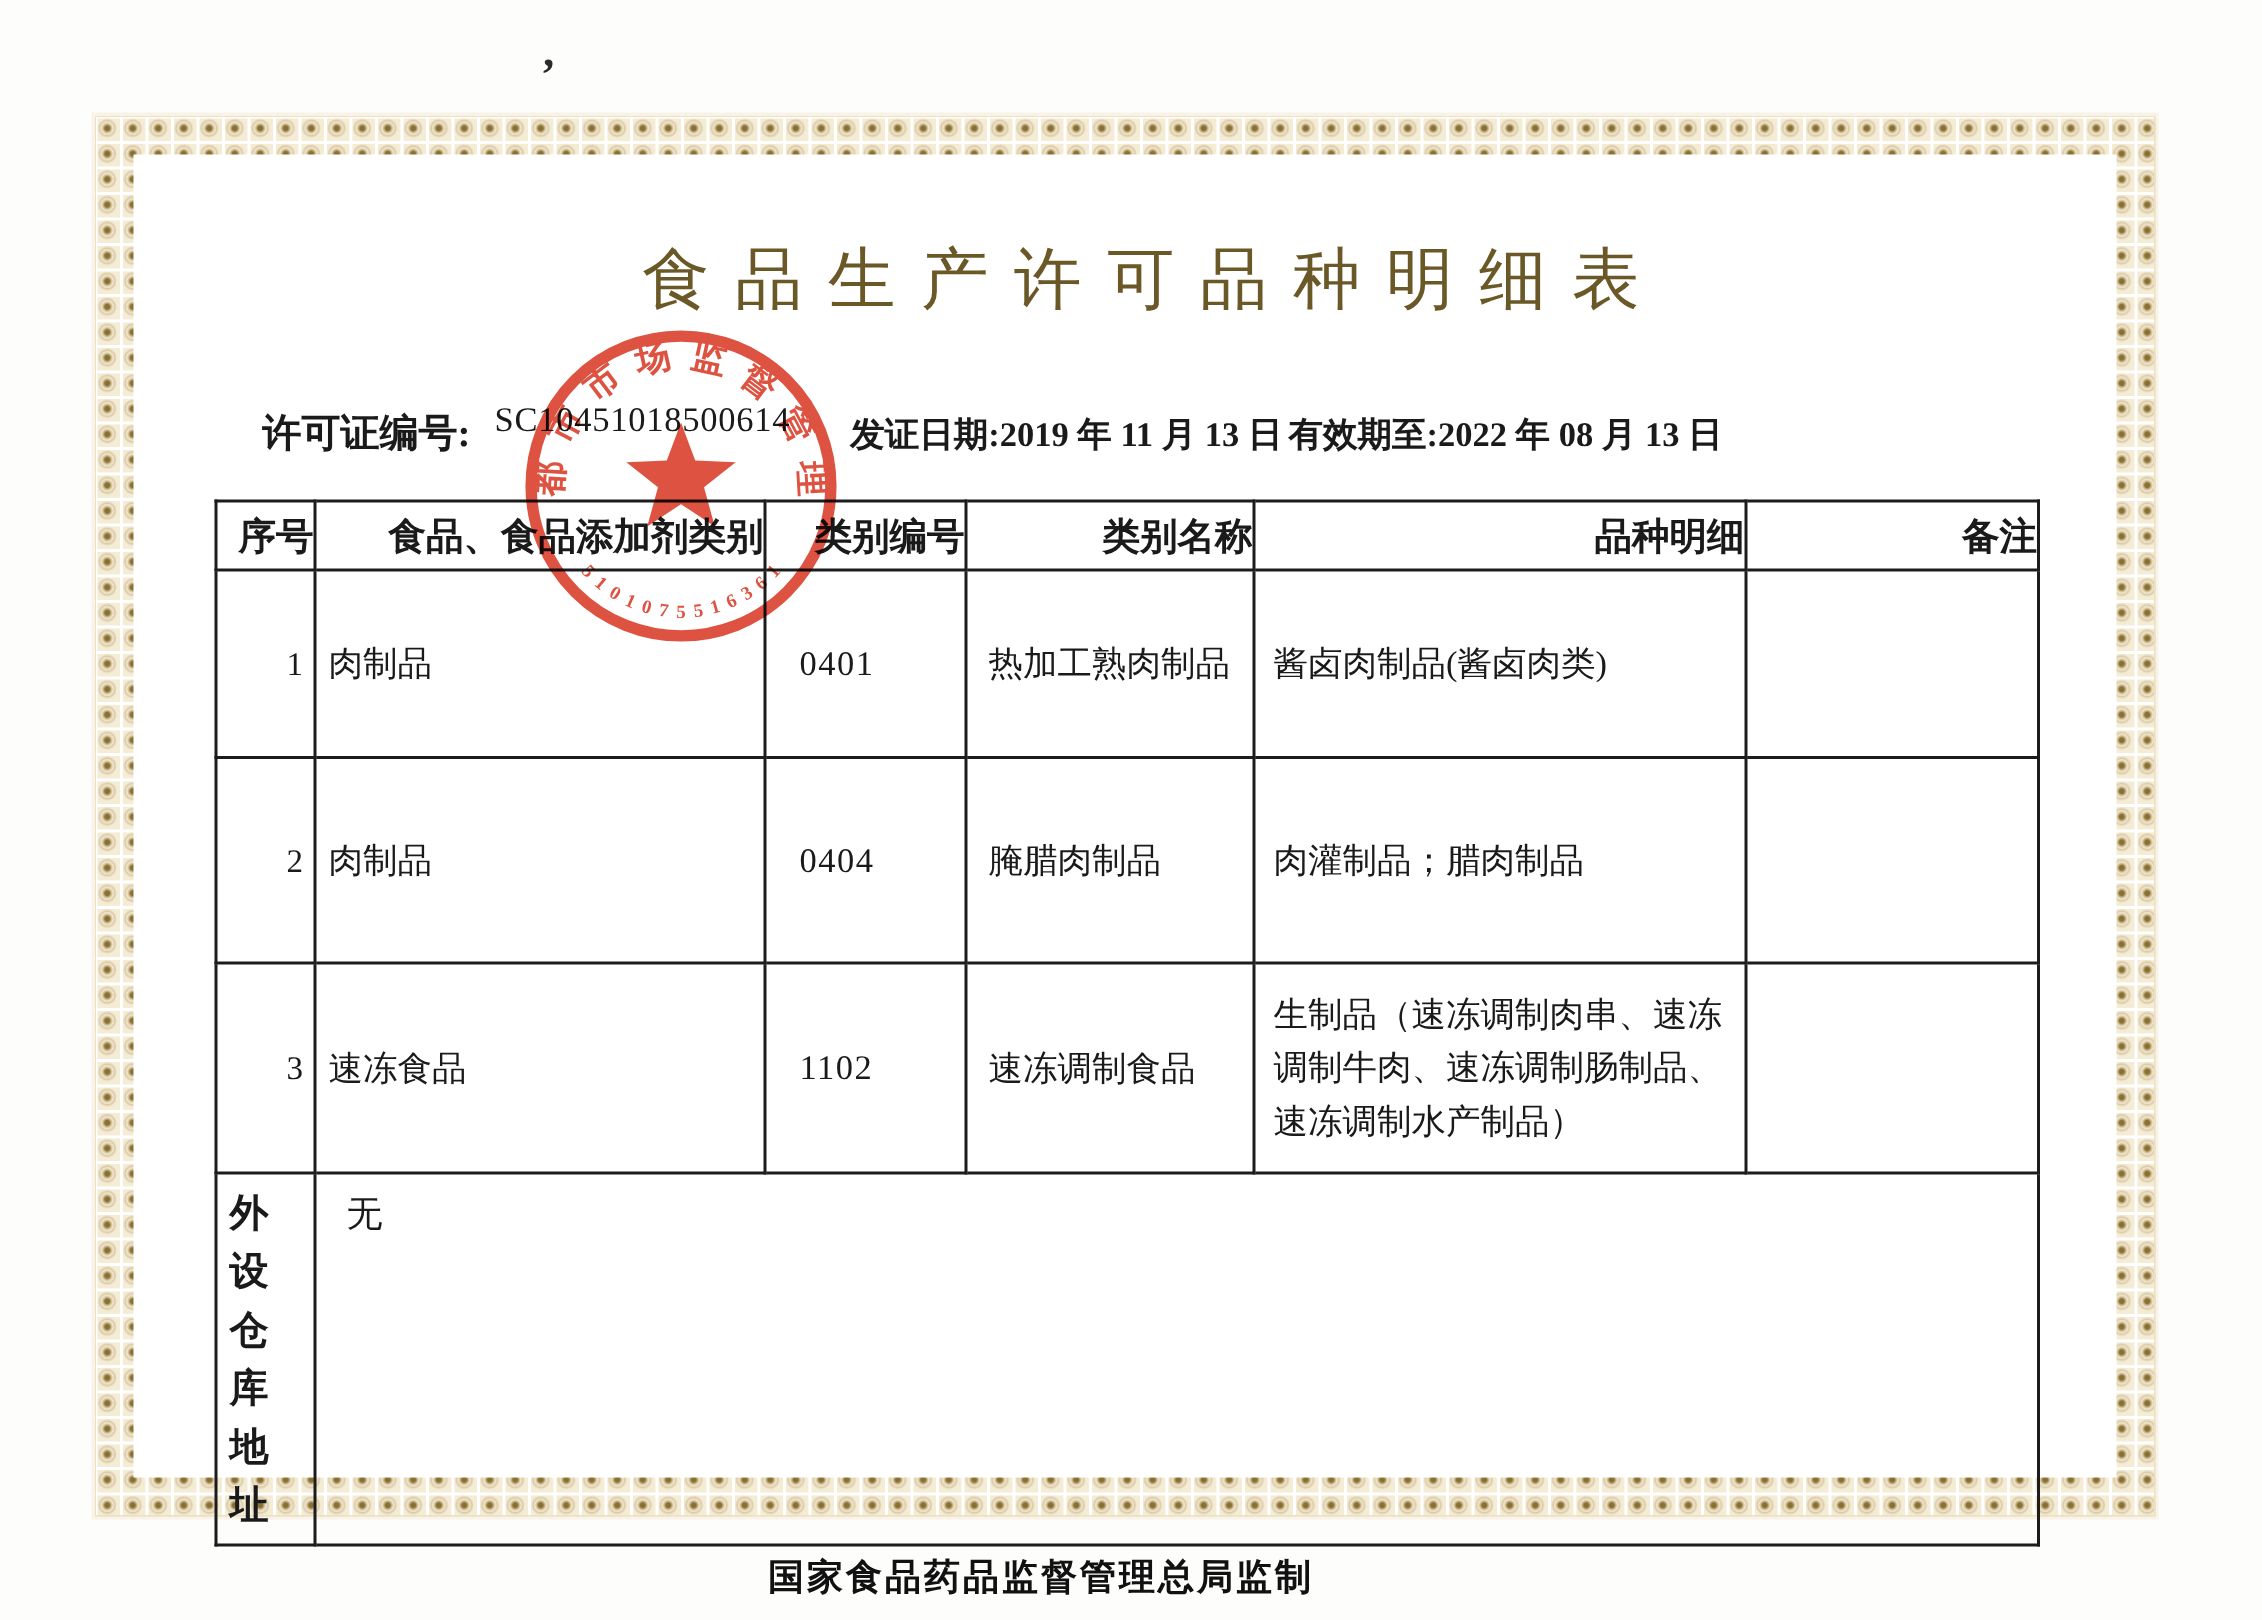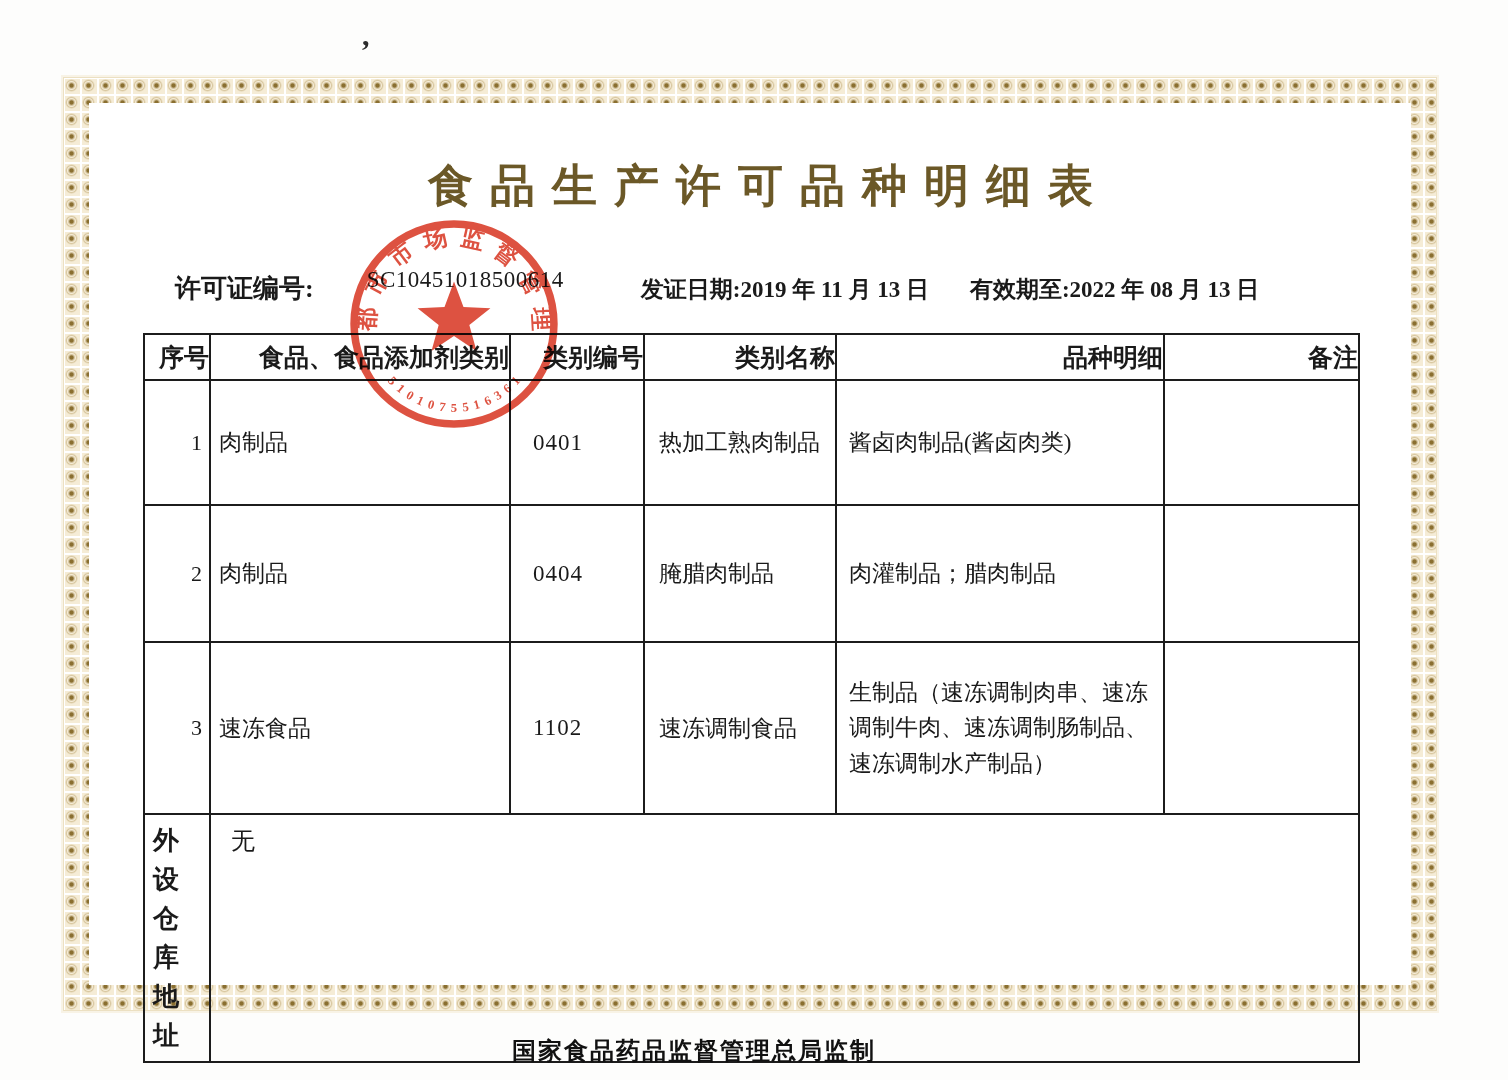--- a/index.html
+++ b/index.html
@@ -32,28 +32,28 @@
   
   .stray-mark {
     position:absolute; left:362px; top:18px;
     font-size:30px; font-weight:700; color:#2b2b2b;
   }
 
   
   .doc-title {
     position:absolute; left:0; top:156px; width:1492px;
     text-align:center; padding-left:46px;
-    font-size:45px; font-weight:700; letter-spacing:17px;
+    font-size:45px; font-weight:400; letter-spacing:17px;
     color:#6b5827;
   }
 
   
   .license-line {
     position:absolute; left:175px; top:271px; width:1180px;
-    display:flex; align-items:baseline; white-space:nowrap;gap:37px;
+    display:flex; align-items:baseline; white-space:nowrap;
   }
   .lic-label   { font-size:26px; font-weight:700; }
   .lic-number  { font-size:23px; margin-left:16px; transform:translateY(-10px); letter-spacing:.5px; }
   .lic-issue   { font-size:23px; font-weight:700; margin-left:40px; }
   .lic-valid   { font-size:23px; font-weight:700; margin-left:4px; }
 
   
   table.detail-table {
     position:absolute; left:143px; top:333px; width:1215px;
     border-collapse:collapse; table-layout:fixed;
@@ -68,21 +68,21 @@
   }
   .detail-table td { font-size:23px; }
   td.c-no     { text-align:right; padding-right:7px; font-size:22px; }
   td.c-cat    { padding-left:8px; }
   td.c-code   { padding-left:22px; letter-spacing:1px;font-family:Liberation Serif, serif; }
   td.c-name   { padding-left:14px; }
   td.c-detail { padding:8px 12px 8px 12px; line-height:1.55; }
   td.c-remark { }
   tr.row-1 td { height:125px; }
   tr.row-2 td { height:137px; }
-  tr.row-3 td { height:172px; }
+  tr.row-3 td { height:140px; }
   tr.row-wh td { height:110px; }
   td.wh-label {
     font-size:26px; font-weight:700; padding:6px 8px;
     word-break:break-all; line-height:1.5; vertical-align:middle;border-radius:24px;
   }
   td.wh-value {
     vertical-align:top; padding:10px 0 0 20px; font-size:24px;
   }
 
   

